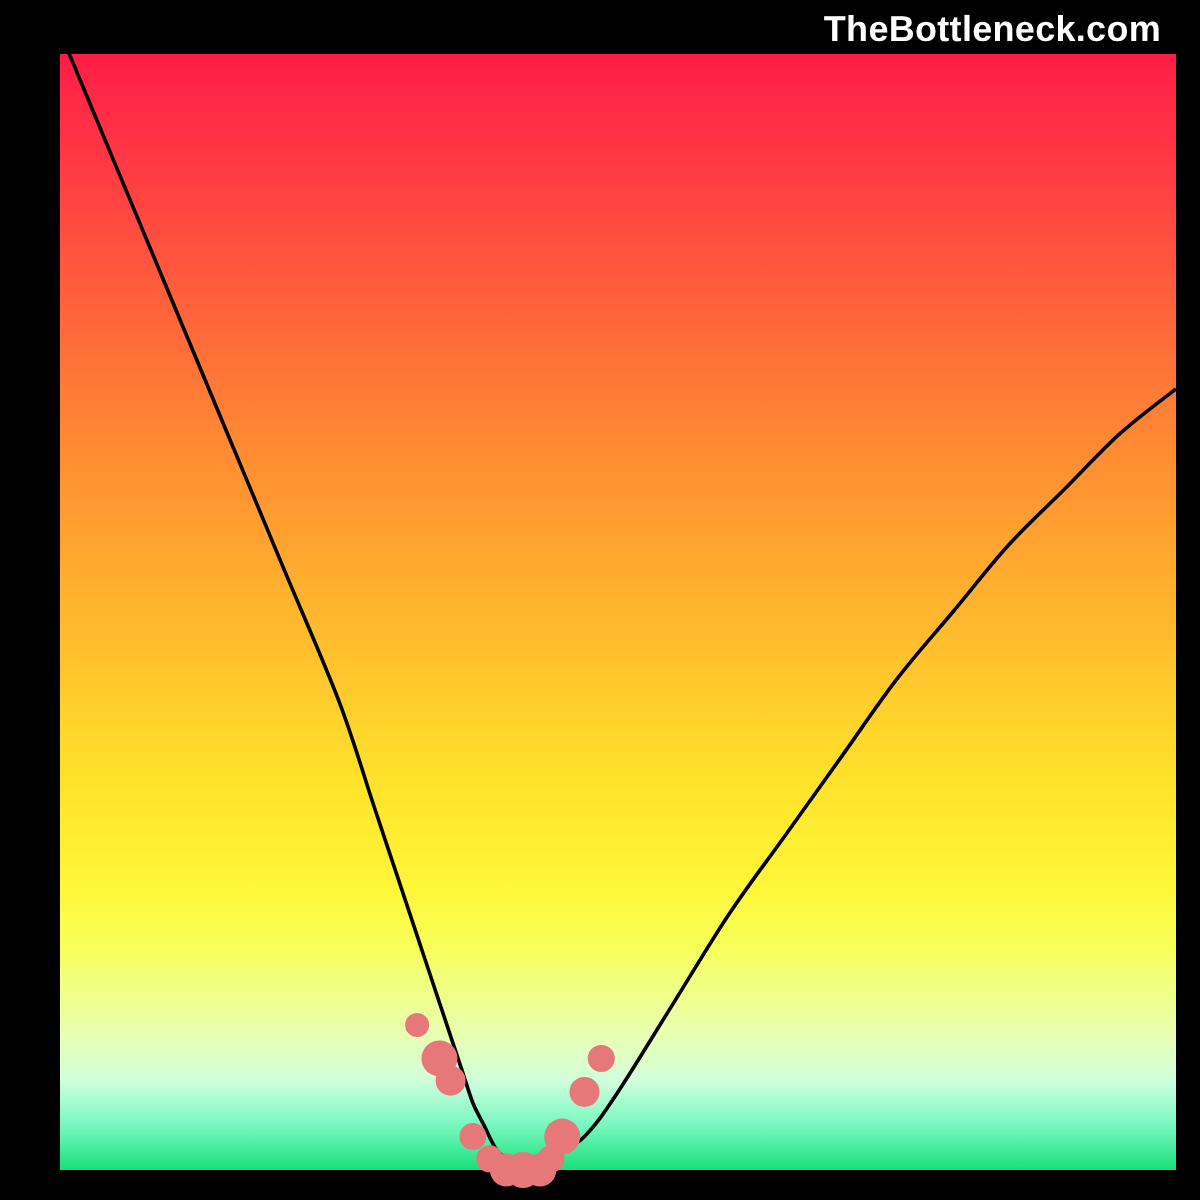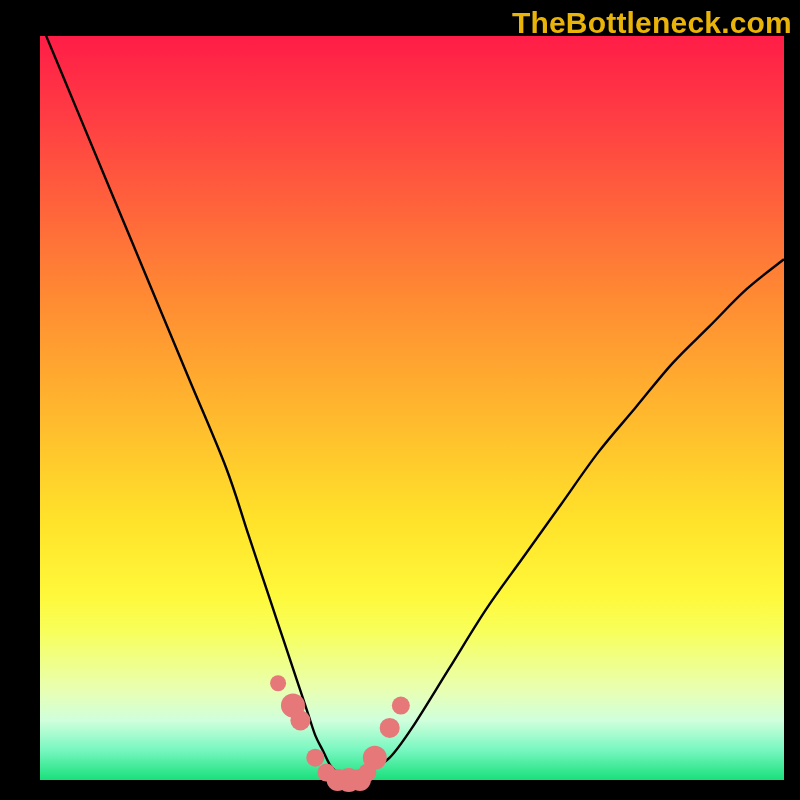--- a/index.html
+++ b/index.html
@@ -36,25 +36,25 @@
       #f8ff5a 80%,
       #e8ffb4 88%,
       #d0ffdc 92%,
       #77f7c0 96%,
       #18e07b 100%
     );
   }
   .watermark {
     position: absolute;
     top: 6px;
-    right: 8px;
+    right: 26px;
     font-family: Arial, Helvetica, sans-serif;
-    font-size: 30px;
+    font-size: 24px;
     font-weight: 600;
-    color: #eab308;
+    color: #ffffff;
     letter-spacing: 0.2px;
     user-select: none;
   }
   svg.curve {
     position: absolute;
     left: 0;
     top: 0;
     width: 744px;
     height: 744px;
     overflow: visible;

